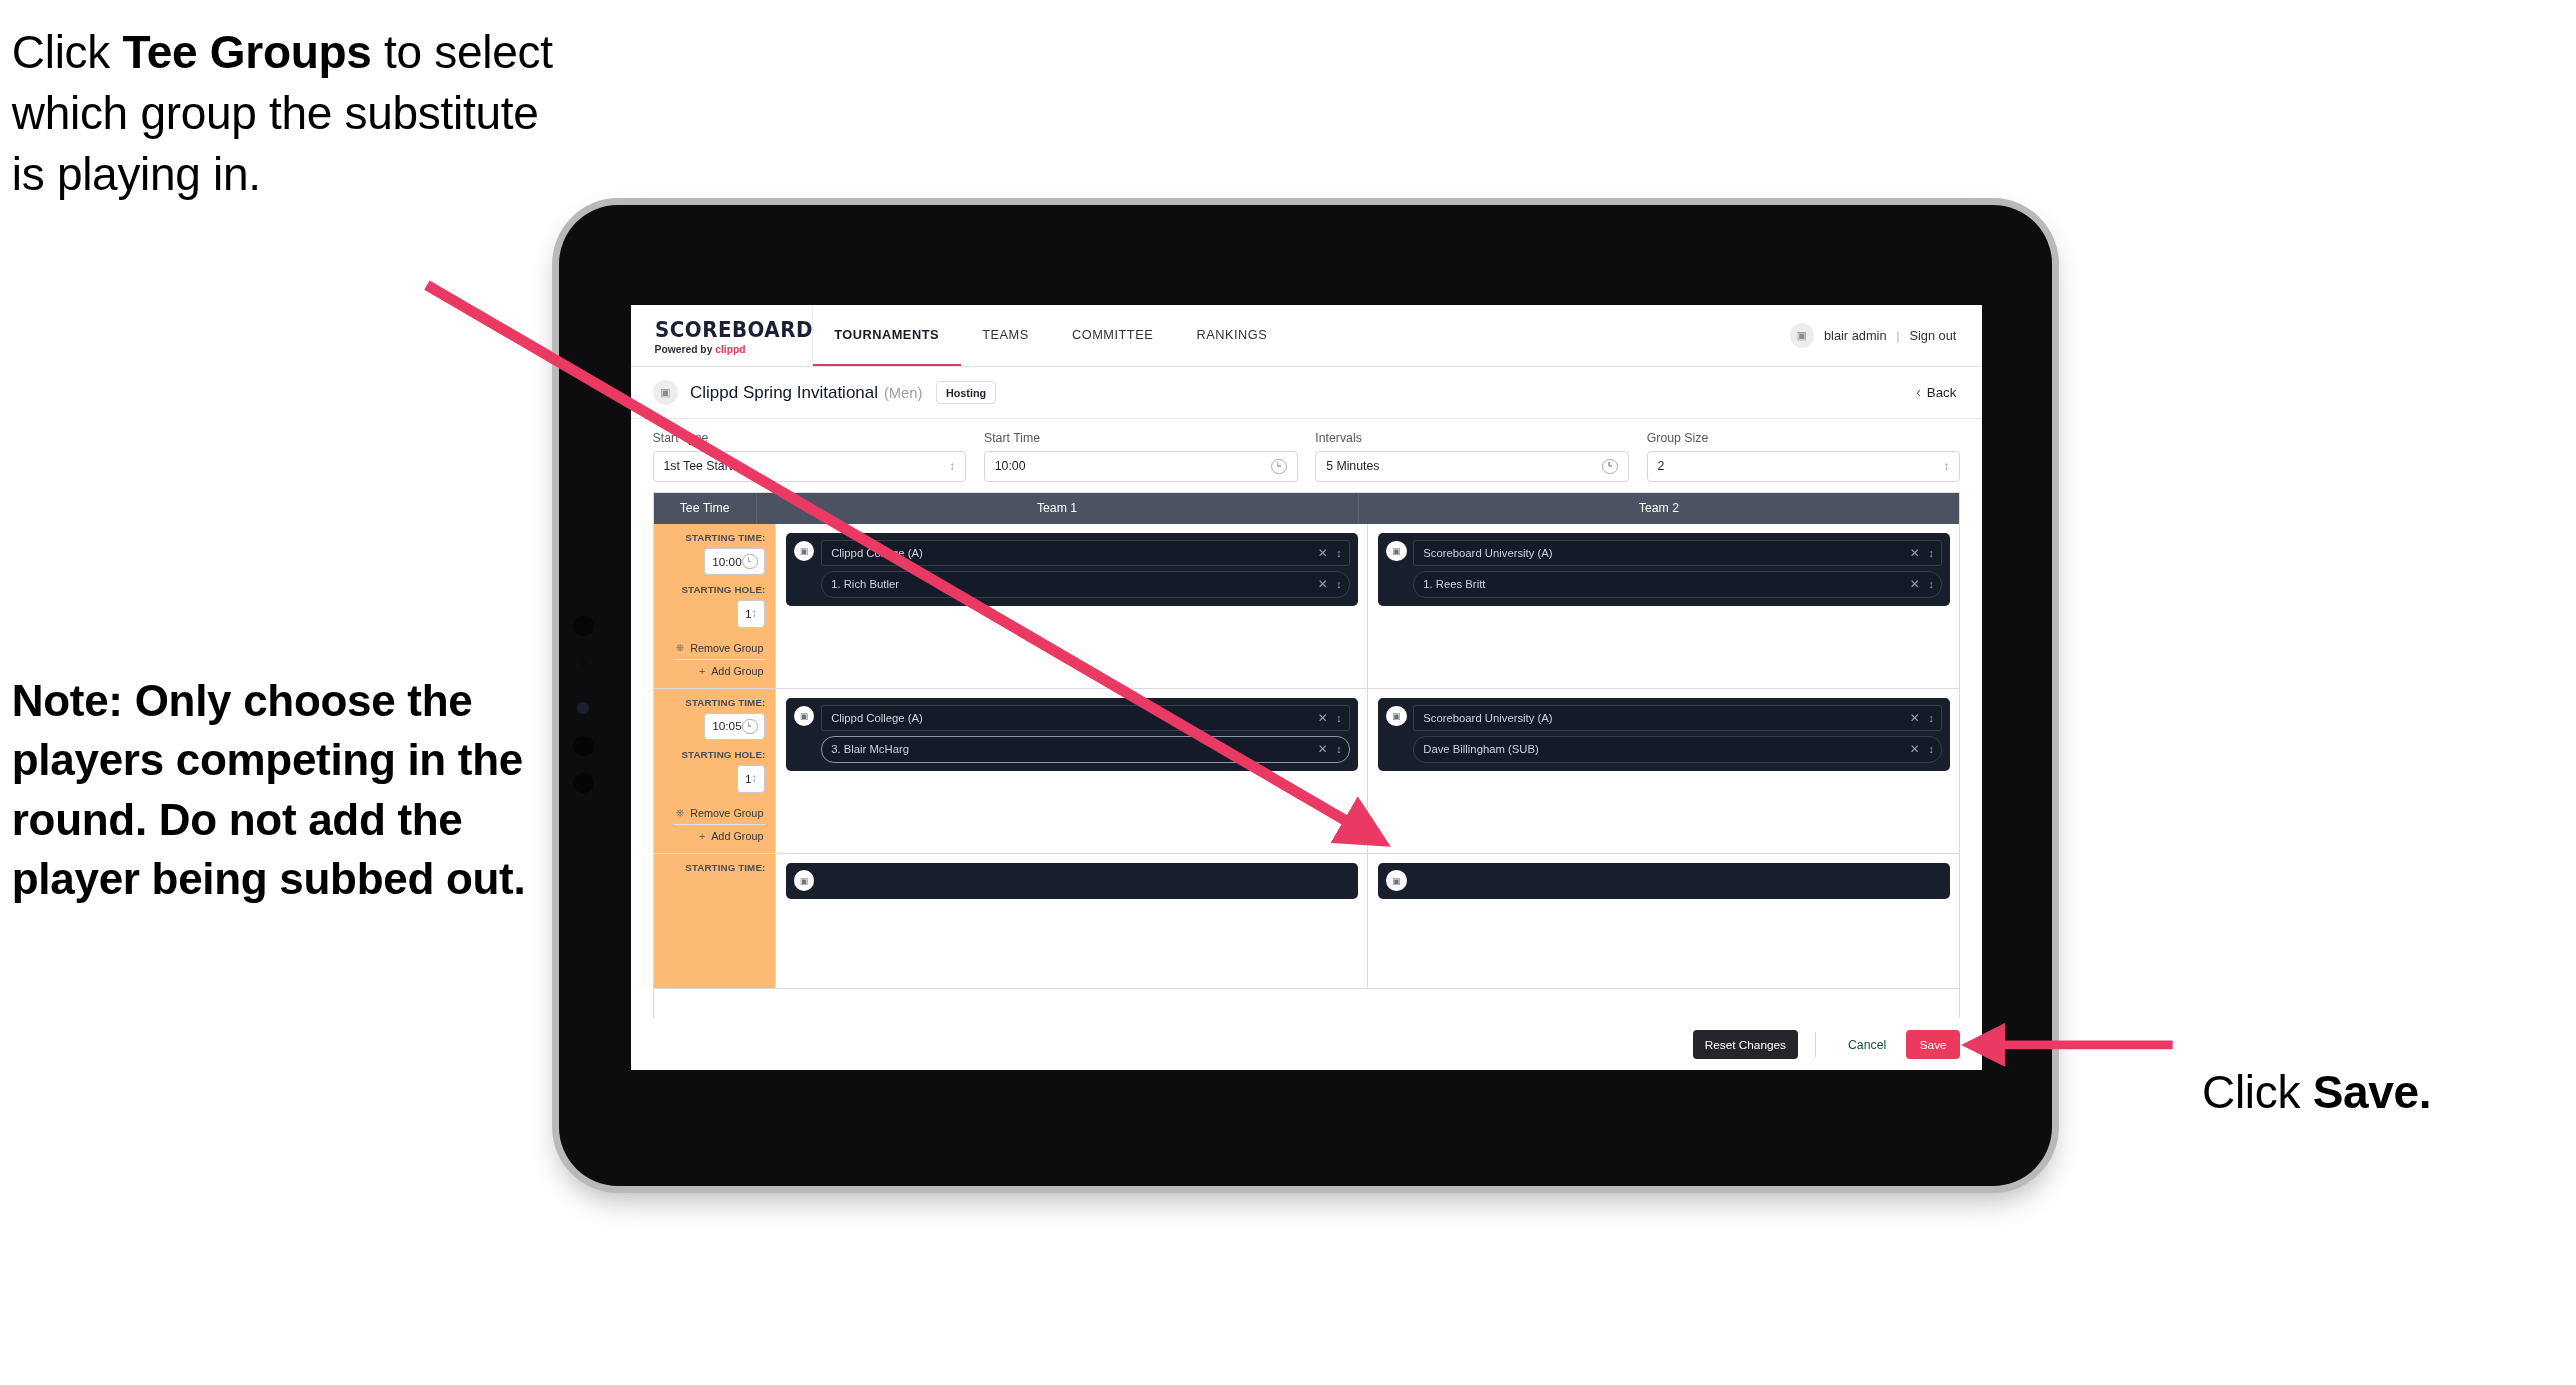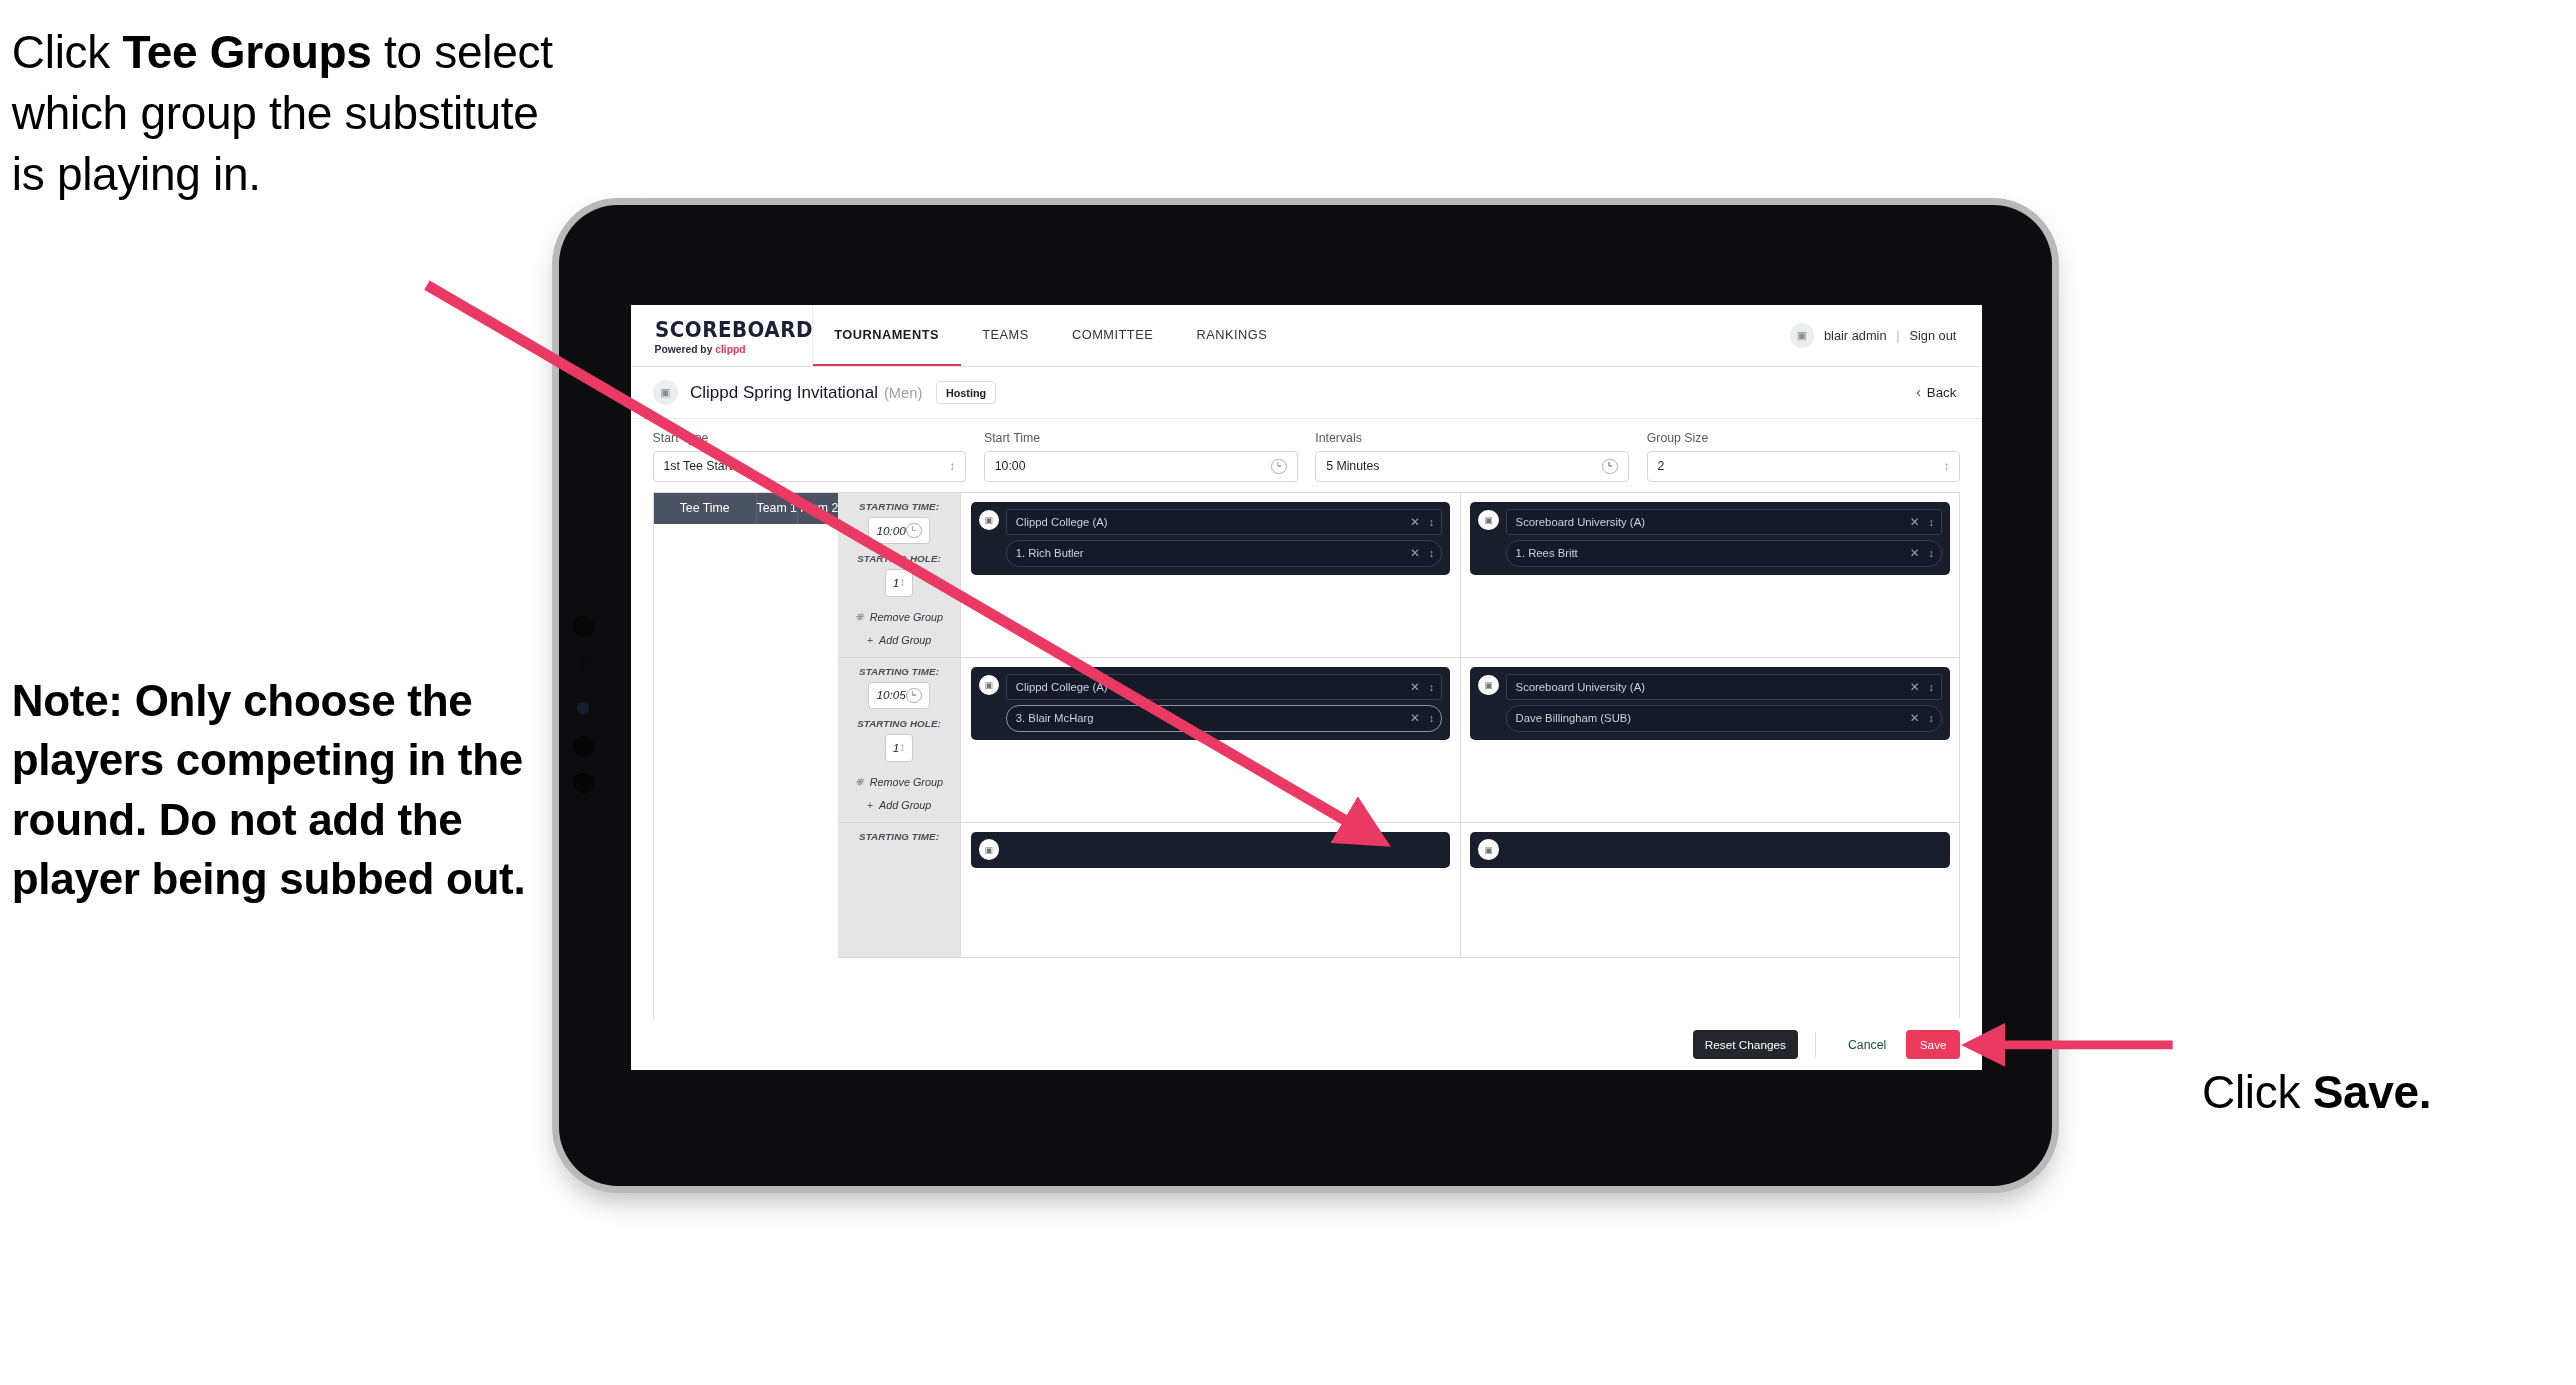--- a/index.html
+++ b/index.html
@@ -236,21 +236,21 @@
   }
   .clock::after {
     content: ""; position: absolute; left: 5.5px; top: 5.9px;
     width: 3.1px; height: 1.3px; background: #a8abb2;
   }
 
   
   #table-wrap {
     flex: 1;
     display: flex;
-    flex-direction: row;
+    flex-direction: column;
     margin: 0 21.6px;
     border: 1px solid #d9dade;
     border-bottom: none;
     overflow: hidden;
   }
   #table-head {
     display: flex;
     background: #4b5261;
     color: #fff;
     height: 31px;
@@ -275,23 +275,22 @@
     border-bottom: 1px solid #d9dade;
     min-height: 134px;
   }
   .tee-cell {
     width: 102px;
     flex: none;
     border-right: 1px solid #d9dade;
     padding: 7.9px 9.8px 5.9px 9.8px;
     display: flex;
     flex-direction: column;
-    align-items: center;
-    background: #e5e5e5;
-    font-style: italic;
+    align-items: flex-end;
+    background: #fdba74;
   }
   .tee-sublabel {
     font-size: 9.8px;
     font-weight: 700;
     color: #4a4e58;
     text-align: center;
     letter-spacing: 0.1px;
     margin-bottom: 4.9px;
   }
   .tee-input {

